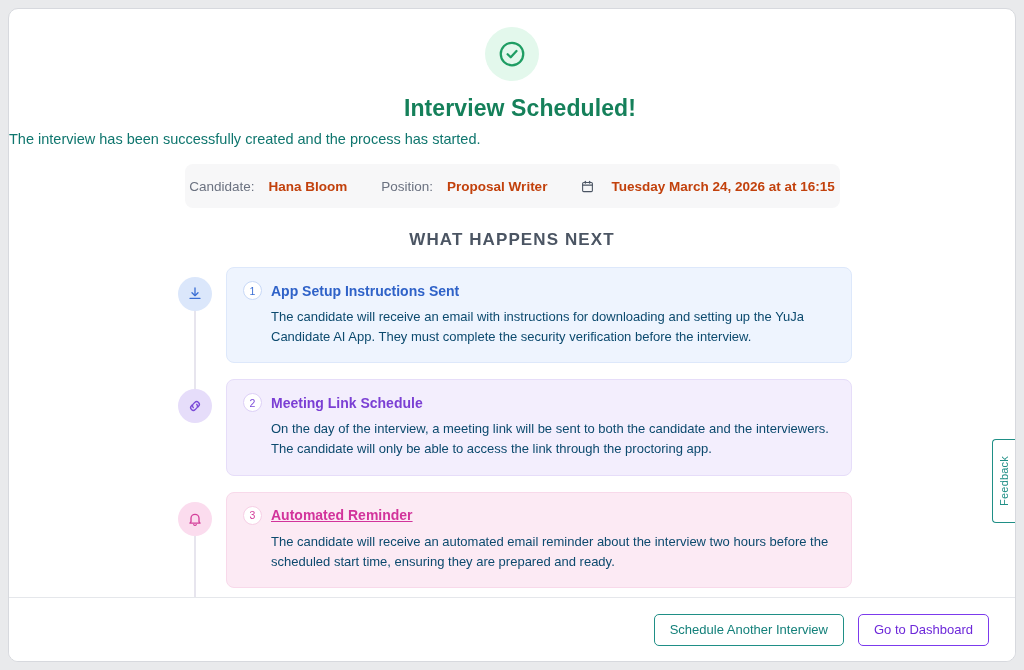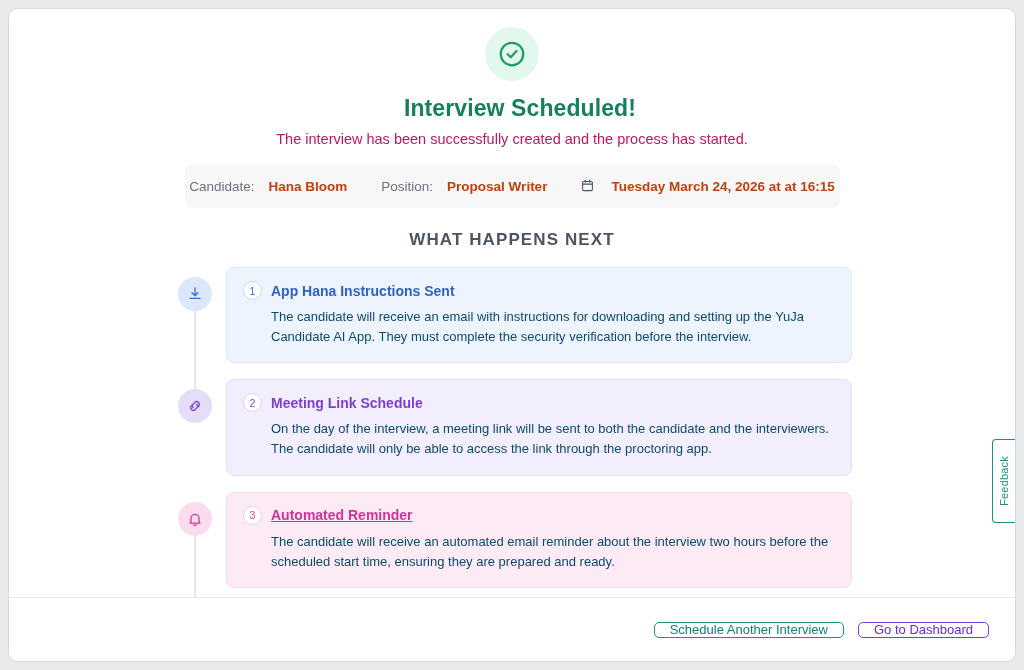--- a/index.html
+++ b/index.html
@@ -40,40 +40,39 @@
     margin: 14px 0 0;
     text-align: center;
     font-size: 23px;
     font-weight: bold;
     color: #15805a;
     letter-spacing: .1px;
     padding-left: 16px;
   }
   .subtitle {
     margin: 9px 0 0;
-    text-align: center;
     font-size: 14.5px;
-    color: #be185d;
+    color: #0f766e;
   }
 
   
   .summary {
     margin: 17px auto 0;
     width: 655px;
     height: 44px;
     background: #f7f7f8;
     border-radius: 8px;
     display: flex;
     align-items: center;
     justify-content: center;
     gap: 0px;
     font-size: 13.5px;
     color: #374151;
   }
-  .summary .seg { padding: 0 17px; display: flex; gap: 14px; white-space: nowrap; }
+  .summary .seg { padding: 0 17px; display: flex; align-items: center; gap: 14px; white-space: nowrap; }
   .summary .divider { width: 1px; height: 18px; background: #d9dade; }
   .summary .lbl { color: #6b7280; }
   .summary .val { color: #c2410c; font-weight: bold; }
   .cal-icon { display: inline-flex; margin-right: 3px; }
 
   
   .section-label {
     margin: 22px 0 0;
     text-align: center;
     font-size: 17px;
@@ -200,21 +199,21 @@
     height: 64px;
     border-top: 1px solid #e5e7eb;
     display: flex;
     align-items: center;
     justify-content: flex-end;
     gap: 14px;
     padding-right: 26px;
     background: #ffffff;
   }
   .btn {
-    height: 16px;
+    height: 32px;
     padding: 3px 15px;
     border-radius: 5px;
     font-size: 13px;
     background: #ffffff;
     display: inline-flex;
     align-items: center;
     cursor: pointer;
     text-align: center;
   }
   .btn-secondary { border: 1px solid #1f8f86; color: #14807a; }
@@ -273,21 +272,21 @@
             <svg width="16" height="16" viewBox="0 0 24 24" fill="none" stroke="#3b6fd4" stroke-width="2" stroke-linecap="round" stroke-linejoin="round">
               <path d="M12 3v11"></path>
               <polyline points="7.5,10 12,14.5 16.5,10"></polyline>
               <path d="M4.5 18.5h15"></path>
             </svg>
           </div>
         </div>
         <div class="card">
           <div class="card-head">
             <div class="num">1</div>
-            <div class="card-title">App Hana Instructions Sent</div>
+            <div class="card-title">App Setup Instructions Sent</div>
           </div>
           <div class="card-body">The candidate will receive an email with instructions for downloading and setting up the YuJa Candidate AI App. They must complete the security verification before the interview.</div>
         </div>
       </div>
 
       <div class="step s2">
         <div class="bullet-col">
           <div class="connector conn2"></div>
           <div class="bullet">
             <svg width="16" height="16" viewBox="0 0 24 24" fill="none" stroke="#7b4bd8" stroke-width="2" stroke-linecap="round" stroke-linejoin="round">

